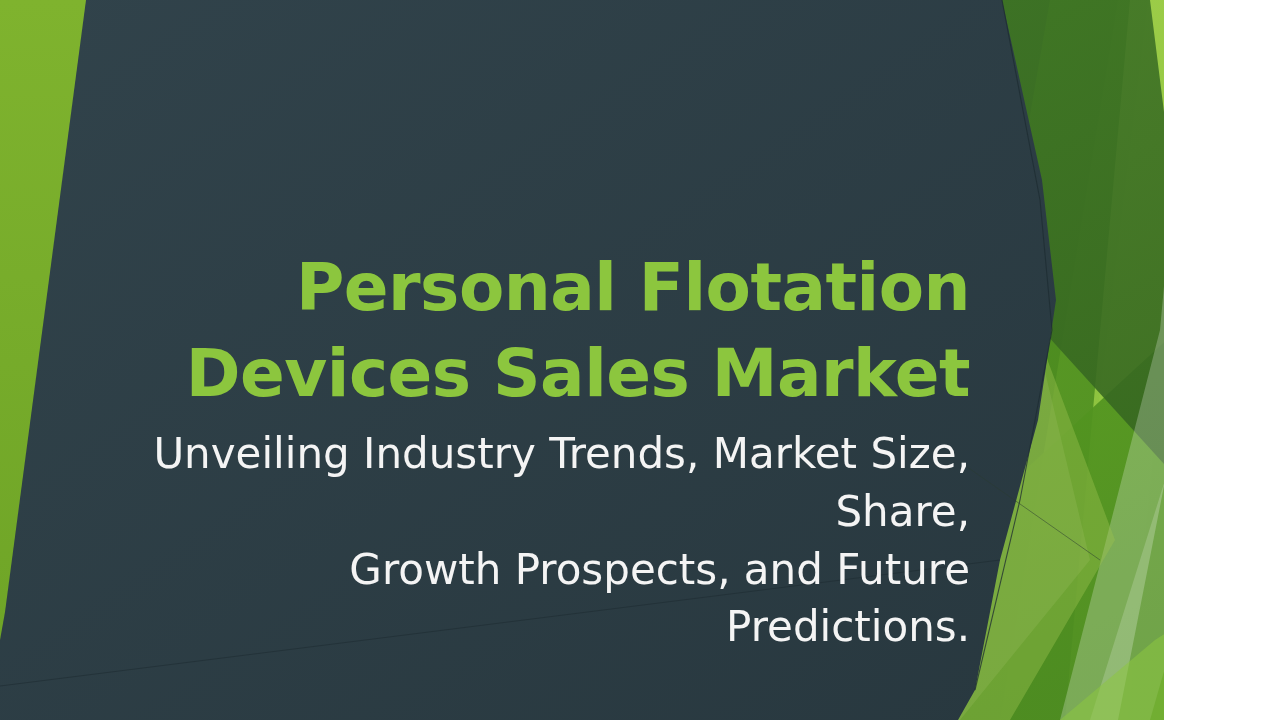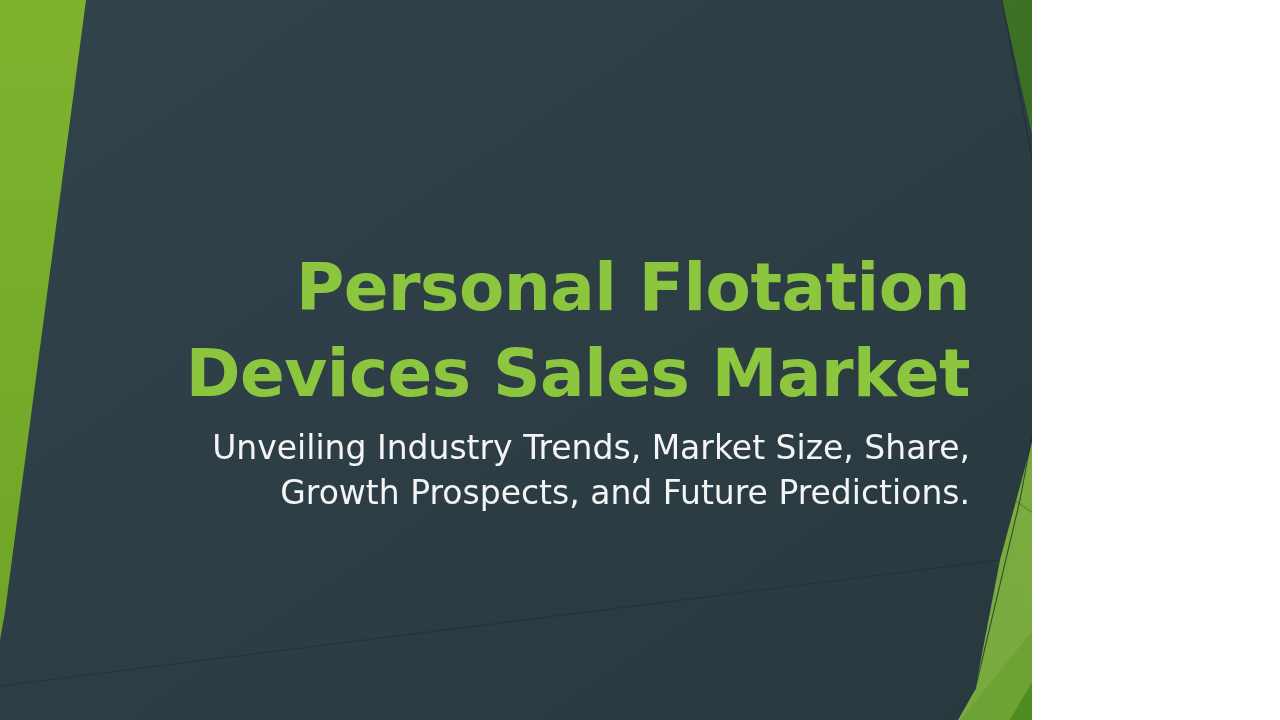--- a/index.html
+++ b/index.html
@@ -7,21 +7,21 @@
     margin: 0;
     padding: 0;
     background: #ffffff;
   }
   body {
     font-family: "DejaVu Sans", sans-serif;
   }
 
   .slide {
     position: relative;
-    width: 1032px;
+    width: 1164px;
     height: 720px;
     overflow: hidden;
     background: #2c3e45;
   }
 
   
   .bg-art {
     position: absolute;
     inset: 0;
     width: 1280px;
@@ -48,21 +48,21 @@
     letter-spacing: -0.5px;
     color: #8cc63e;
     text-align: right;
     white-space: pre-line;
   }
 
   .slide-subtitle {
     margin: 8px 0 8px 0;
     font-family: "DejaVu Sans", sans-serif;
     font-weight: normal;
-    font-size: 33px;
+    font-size: 42px;
     line-height: 1.38;
     color: #f4f4f4;
     text-align: right;
     white-space: pre-line;
   }
 </style>
 </head>
 <body>
 
 <div class="slide">

